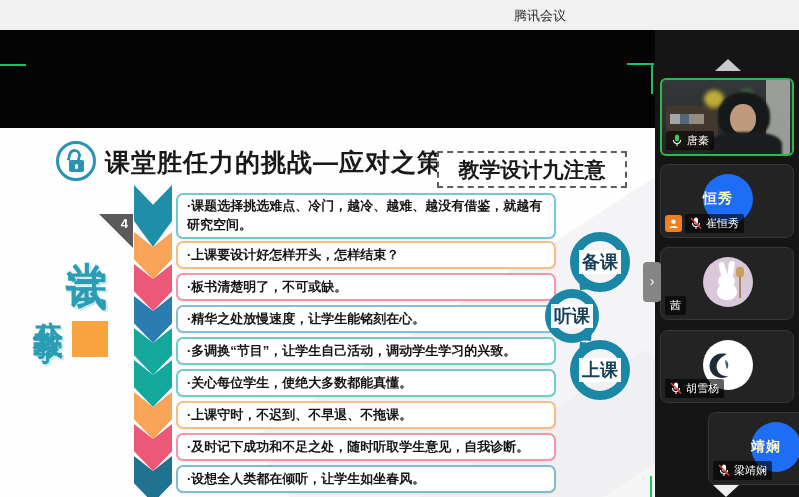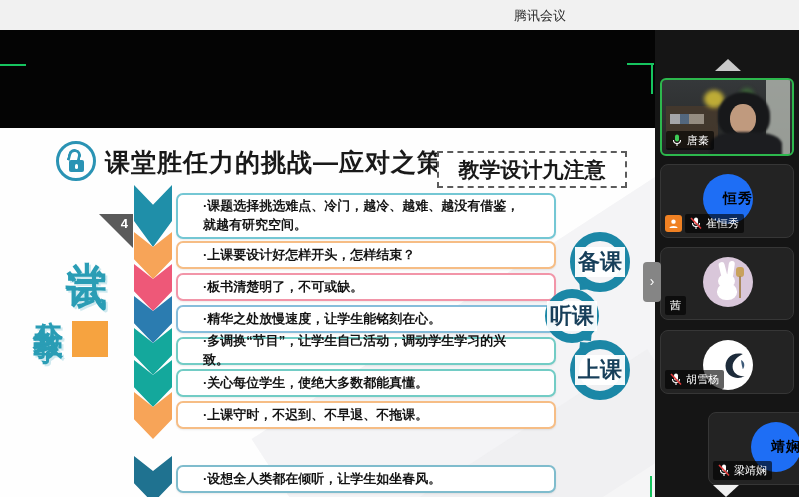--- a/index.html
+++ b/index.html
@@ -31,28 +31,28 @@
   .badge4 span { position:absolute; right:5px; top:2px; color:#fff; font-weight:bold; font-size:13px; }
   .vlabel { writing-mode:vertical-rl; text-orientation:upright; font-weight:bold; color:#2a9db5; position:absolute; z-index:2; text-shadow:2px 2px 0 #cfe9ef; }
   .vlabel.top { left:60px; top:100px; font-size:41px; letter-spacing:8px; }
   .vlabel.bottom { left:27px; top:170px; font-size:30px; letter-spacing:4px; }
   .orange-square { position:absolute; left:72px; top:193px; width:36px; height:36px; background:#f6a340; z-index:2; }
 
   
   .row { position:absolute; left:176px; width:380px; z-index:2; }
   .chev { position:absolute; left:-42px; top:-9px; width:38px; height:47px; background:var(--arrow); clip-path:polygon(0% 0%,50% 32%,100% 0%,100% 58%,50% 100%,0% 58%); }
   .row.tall .chev { height:62px; top:-8px; }
-  .ibox { display:flex; align-items:center; width:100%; height:100%; background:#fff; border:2px solid var(--border); border-radius:7px; padding:1px 25px; font-size:13px; font-weight:bold; color:#141414; line-height:1.45; box-shadow:0 1px 2px rgba(0,0,0,.08); }
+  .ibox { display:flex; align-items:center; width:100%; height:100%; background:#fff; border:2px solid var(--border); border-radius:7px; padding:1px 9px; font-size:13px; font-weight:bold; color:#141414; line-height:1.45; box-shadow:0 1px 2px rgba(0,0,0,.08); }
 
   
   .cyc { position:absolute; border:9px solid #1b87a6; border-radius:50%; display:flex; align-items:center; justify-content:center; z-index:2; }
   .cyc.c1 { left:570px; top:104px; width:60px; height:60px; }
   .cyc.c2 { left:545px; top:161px; width:54px; height:54px; }
   .cyc.c3 { left:570px; top:212px; width:60px; height:60px; }
-  .cyc span { font-size:22px; font-weight:bold; color:#173f5a; background:rgba(255,255,255,.95); padding:0 3px; white-space:nowrap; }
+  .cyc span { font-size:18px; font-weight:bold; color:#173f5a; background:rgba(255,255,255,.95); padding:0 3px; white-space:nowrap; }
   .cyc::after { content:""; position:absolute; width:0; height:0; border:7px solid transparent; }
   .cyc.c1::after { border-top-color:#1b87a6; left:-6px; bottom:-14px; transform:rotate(40deg); }
   .cyc.c2::after { border-top-color:#1b87a6; right:-8px; bottom:-14px; transform:rotate(-40deg); }
   .cyc.c3::after { border-top-color:#1b87a6; left:-6px; top:-14px; transform:rotate(140deg); }
 
   
   .gmark { position:absolute; background:#16c45f; z-index:40; }
   .g1 { left:0; top:64px; width:26px; height:2px; }
   .g2h { left:627px; top:63px; width:27px; height:2px; }
   .g2v { left:651px; top:63px; width:2px; height:31px; }
@@ -63,34 +63,34 @@
 
   
   .sidebar { position:absolute; left:655px; top:30px; width:144px; height:467px; background:#151515; z-index:20; }
   .scroll-up { position:absolute; left:60px; top:29px; width:0; height:0; border-left:13px solid transparent; border-right:13px solid transparent; border-bottom:12px solid #c9c9c9; cursor:pointer; }
   .scroll-down { position:absolute; left:58px; top:455px; width:0; height:0; border-left:13px solid transparent; border-right:13px solid transparent; border-top:12px solid #f0f0f0; cursor:pointer; z-index:5; }
 
   .tile { position:absolute; left:5px; width:134px; background:#232323; border:1px solid #363636; border-radius:8px; overflow:hidden; }
   .tile.video { top:48px; height:78px; border:2px solid #2db84d; border-radius:6px; background:linear-gradient(180deg,#35383a 0%,#2c2e2e 60%,#232425 100%);padding-left:13px; }
   .tile.t2 { top:134px; height:74px; }
   .tile.t3 { top:217px; height:73px; }
-  .tile.t4 { top:300px; height:64px; }
+  .tile.t4 { top:300px; height:73px; }
   .tile.t5 { top:382px; height:73px;margin-left:48px; }
 
   
   .v-wall { position:absolute; right:2px; top:0; width:24px; height:100%; background:#b4b9b1; opacity:.8; }
   .v-shelf { position:absolute; left:4px; top:26px; width:52px; height:42px; background:#473a2d; opacity:.85; filter:blur(.5px); }
   .v-books { position:absolute; left:8px; top:34px; width:34px; height:10px; background:linear-gradient(90deg,#cfd4dd 0 30%,#5a7ba0 30% 55%,#b8b0a4 55% 100%); opacity:.7; }
   .v-flowers { position:absolute; left:42px; top:10px; width:20px; height:18px; background:#d7c137; border-radius:50%; filter:blur(2px); opacity:.85; }
   .v-plant { position:absolute; left:78px; top:8px; width:14px; height:16px; background:#3f6b3a; border-radius:50%; filter:blur(2px); opacity:.9; }
   .v-hair { position:absolute; left:56px; top:12px; width:52px; height:46px; background:#17181a; border-radius:50% 50% 40% 40%; filter:blur(1px); }
   .v-face { position:absolute; left:68px; top:24px; width:26px; height:30px; background:#c09a7e; border-radius:48%; filter:blur(.5px); }
   .v-body { position:absolute; left:48px; top:52px; width:72px; height:30px; background:#1c1d20; border-radius:40% 40% 0 0; filter:blur(1px); }
 
-  .avatar-circle { position:absolute; left:42px; top:9px; width:50px; height:50px; border-radius:50%; display:flex; align-items:center; justify-content:flex-end; color:#000000; font-size:14px; font-weight:bold; letter-spacing:1px; }
+  .avatar-circle { position:absolute; left:42px; top:9px; width:50px; height:50px; border-radius:50%; display:flex; align-items:center; justify-content:flex-start; color:#fef9c3; font-size:14px; font-weight:bold; letter-spacing:1px; }
   .avatar-white { background:#fff; }
   .avatar-rabbit { background:#d9c7da; }
 
   .name-tag { position:absolute; left:4px; bottom:4px; display:flex; align-items:center; gap:3px; }
   .tag-black { display:flex; align-items:center; gap:4px; background:rgba(0,0,0,.62); border-radius:2px; padding:2px 5px; color:#fff; font-size:11px; }
   .host-badge { width:17px; height:17px; background:#f08123; border-radius:3px; display:flex; align-items:center; justify-content:center; }
 
   .micico { width:12px; height:13px; display:block; }
 
   
@@ -166,20 +166,26 @@
         <div class="ibox">
             <span>·关心每位学生，使绝大多数都能真懂。</span>
           </div>
       </div>
       <div class="row" style="top: 273px; height: 28px; --arrow: #f7a458; --border: #f6bd85;">
         <span class="chev"></span>
         <div class="ibox">
             <span>·上课守时，不迟到、不早退、不拖课。</span>
           </div>
       </div>
+      <div class="row" style="top: 305px; height: 28px; --arrow: #ee5878; --border: #f295a8;">
+        <span class="chev"></span>
+        <div class="ibox">
+            <span>·及时记下成功和不足之处，随时听取学生意见，自我诊断。</span>
+          </div>
+      </div>
       <div class="row" style="top: 337px; height: 28px; --arrow: #1f7290; --border: #7fbccd;">
         <span class="chev"></span>
         <div class="ibox">
             <span>·设想全人类都在倾听，让学生如坐春风。</span>
           </div>
       </div>
 
       <div class="cyc c1">
           <span>备课</span>
         </div>

